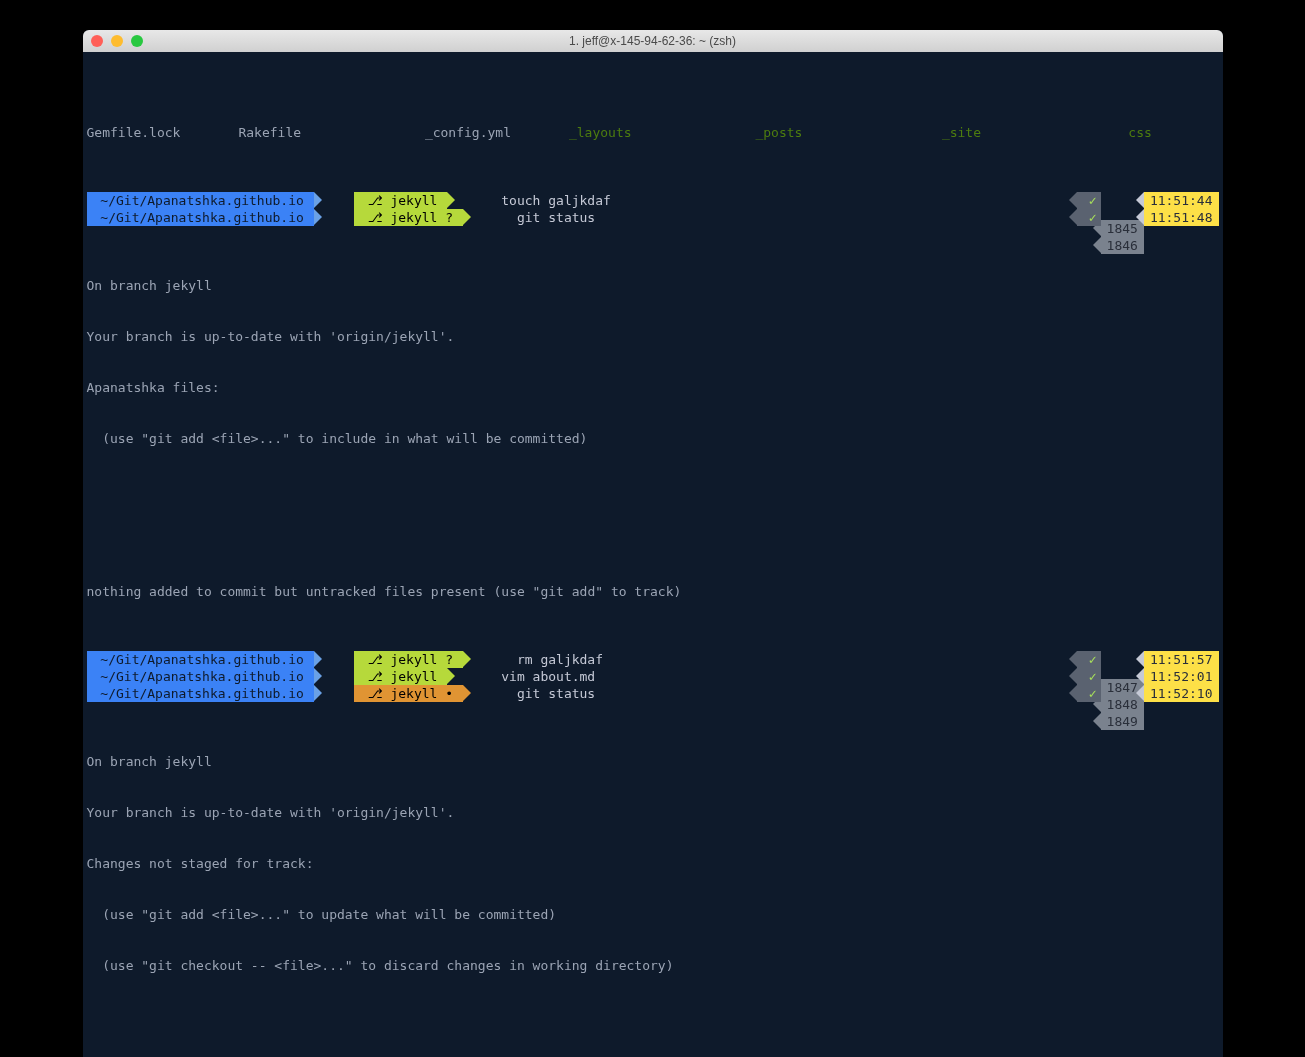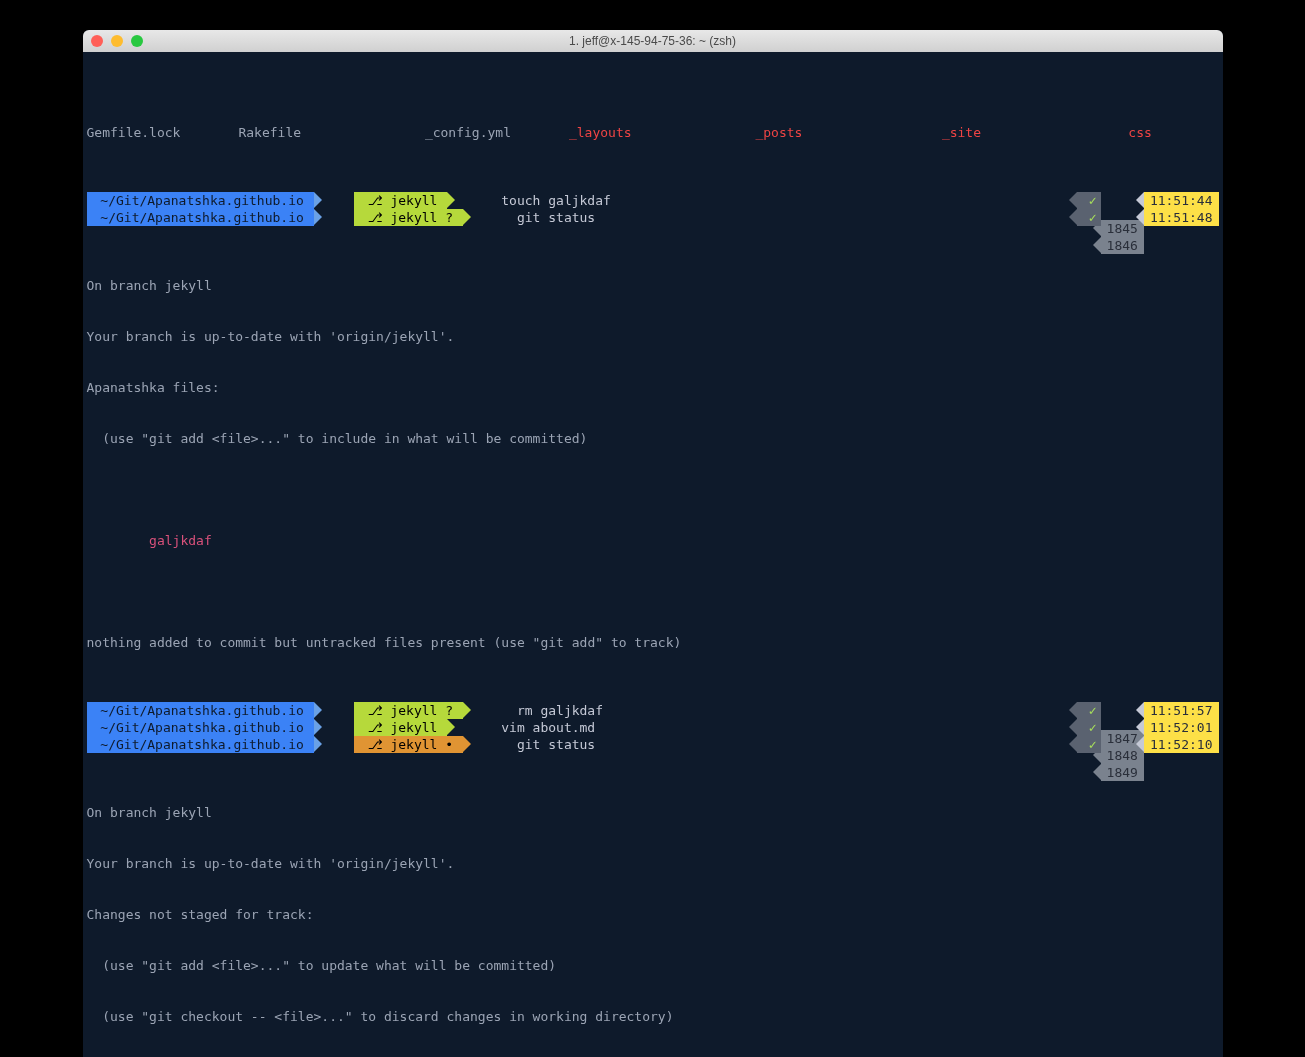--- a/index.html
+++ b/index.html
@@ -112,50 +112,49 @@
   .rseg.time { background: #fde047; color: #2a2f3a; padding: 0 6px;}
   .rseg.time::before {
     content: ""; position: absolute; left: -8px; top: 0;
     border-top: 8.5px solid transparent;
     border-bottom: 8.5px solid transparent;
     border-right: 8px solid #c5c9d6;
   }
   
   .header-files { padding-left: 4px; }
   .header-files span { margin-right: 18px; }
-  .hf-yellow { color: #ef4444; }
+  .hf-yellow { color: #4d7c0f; }
 </style>
 </head>
 <body>
 
 <div class="window">
   <div class="titlebar">
     <div class="traffic">
       <div class="dot r"></div>
       <div class="dot y"></div>
       <div class="dot g"></div>
     </div>
-    <div class="title">1. jeff@x-145-94-75-36: ~ (zsh)</div>
+    <div class="title">1. jeff@x-145-94-62-36: ~ (zsh)</div>
   </div>
 
   <div class="terminal">
 
     
     <div class="line header-files">
       <span class="txt">Gemfile.lock</span><span class="txt">Rakefile</span><span class="txt"> </span><span class="txt">_config.yml</span><span class="hf-yellow">_layouts</span><span class="hf-yellow"> </span><span class="hf-yellow">_posts</span><span class="hf-yellow">   </span><span class="hf-yellow">_site</span><span class="hf-yellow">    </span><span class="hf-yellow">css</span><span class="hf-yellow">     </span><span class="hf-yellow">images</span>
     </div>
 
     <div id="prompts"><div class="line"><span class="seg path"> ~/Git/Apanatshka.github.io </span><span class="seg br green"><span>⎇ </span>jekyll </span><span class="cmd">touch galjkdaf</span><span class="rstat"><span class="rseg ok">✓</span><span class="rseg num">1845</span><span class="rseg time">11:51:44</span></span></div><div class="line"><span class="seg path"> ~/Git/Apanatshka.github.io </span><span class="seg br green"><span>⎇ </span>jekyll ? </span><span class="cmd">git status</span><span class="rstat"><span class="rseg ok">✓</span><span class="rseg num">1846</span><span class="rseg time">11:51:48</span></span></div></div>
 
     <div class="line pad txt">On branch jekyll</div>
     <div class="line pad txt">Your branch is up-to-date with 'origin/jekyll'.</div>
     <div class="line pad txt">Apanatshka files:</div>
     <div class="line pad txt">  (use "git add &lt;file&gt;..." to include in what will be committed)</div>
     <div class="line pad">&nbsp;</div>
-    <div class="line pad pink">        galjkdaf</div>
     <div class="line pad">&nbsp;</div>
     <div class="line pad txt">nothing added to commit but untracked files present (use "git add" to track)</div>
 
     <div id="prompts2"><div class="line"><span class="seg path"> ~/Git/Apanatshka.github.io </span><span class="seg br green"><span>⎇ </span>jekyll ? </span><span class="cmd">rm galjkdaf</span><span class="rstat"><span class="rseg ok">✓</span><span class="rseg num">1847</span><span class="rseg time">11:51:57</span></span></div><div class="line"><span class="seg path"> ~/Git/Apanatshka.github.io </span><span class="seg br green"><span>⎇ </span>jekyll </span><span class="cmd">vim about.md</span><span class="rstat"><span class="rseg ok">✓</span><span class="rseg num">1848</span><span class="rseg time">11:52:01</span></span></div><div class="line"><span class="seg path"> ~/Git/Apanatshka.github.io </span><span class="seg br orange"><span>⎇ </span>jekyll • </span><span class="cmd">git status</span><span class="rstat"><span class="rseg ok">✓</span><span class="rseg num">1849</span><span class="rseg time">11:52:10</span></span></div></div>
 
     <div class="line pad txt">On branch jekyll</div>
     <div class="line pad txt">Your branch is up-to-date with 'origin/jekyll'.</div>
     <div class="line pad txt">Changes not staged for track:</div>
     <div class="line pad txt">  (use "git add &lt;file&gt;..." to update what will be committed)</div>
     <div class="line pad txt">  (use "git checkout -- &lt;file&gt;..." to discard changes in working directory)</div>

